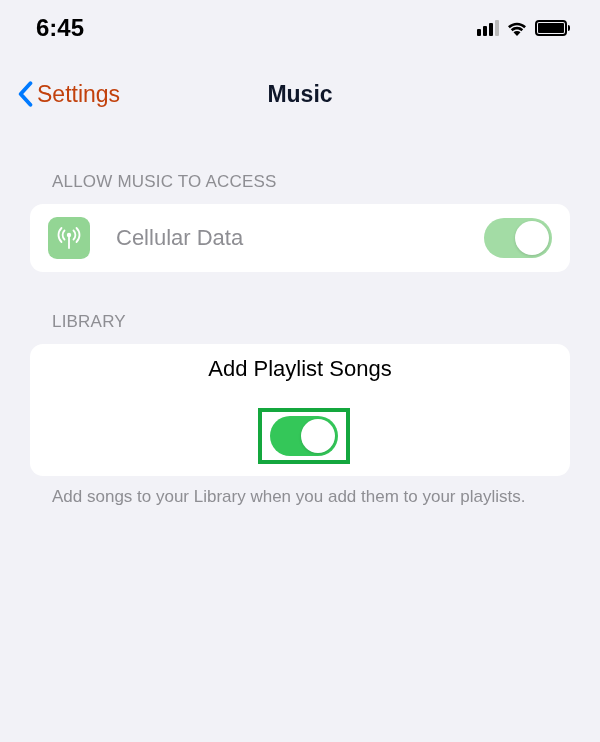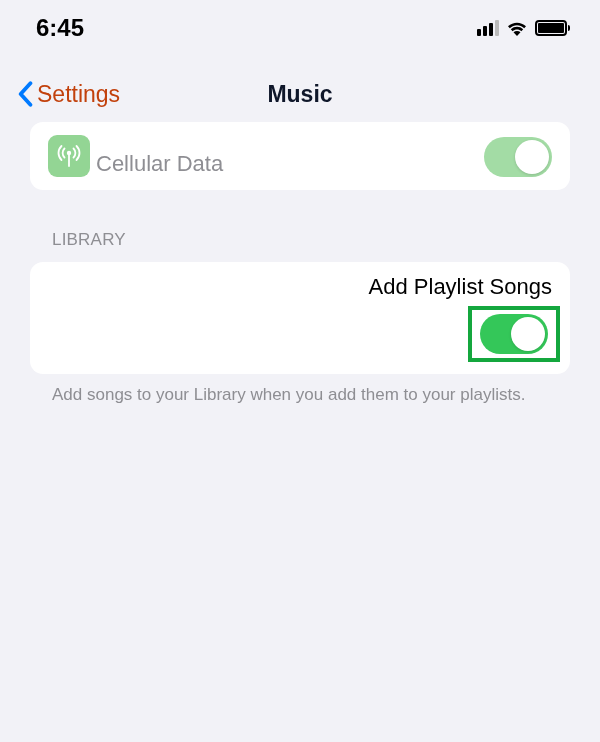--- a/index.html
+++ b/index.html
@@ -109,23 +109,23 @@
       margin-top: 50px;
       margin-bottom: 12px;
       padding-left: 22px;
       text-transform: uppercase;
     }
     .section-header.library { margin-top: 40px; }
     .row {
       background: #fff;
       border-radius: 13px;
       display: flex;
-      align-items: flex-end;
+      align-items: center;
       padding: 13px 18px;
-      gap: 6px;
+      gap: 26px;
     }
     .row-narrow { padding: 12px 18px; flex-direction: column; }
     .app-icon {
       width: 42px;
       height: 42px;
       background: #93d594;
       border-radius: 9px;
       display: flex;
       align-items: center;
       justify-content: center;
@@ -212,20 +212,21 @@
       <svg width="18" height="26" viewBox="0 0 14 24">
         <polyline points="12,2 3,12 12,22" fill="none" stroke="#007aff" stroke-width="3.5" stroke-linecap="round" stroke-linejoin="round"></polyline>
       </svg>
     </span>
     <span>Settings</span>
   </div>
   <div class="nav-title">Music</div>
 </div>
 
 <div class="section">
+  <div class="section-header">ALLOW MUSIC TO ACCESS</div>
   <div class="row">
     <div class="app-icon">
       <svg width="28" height="28" viewBox="0 0 28 28">
         <g stroke="#fff" stroke-width="1.8" fill="none" stroke-linecap="round">
           <circle cx="14" cy="11" r="2.2" fill="#fff" stroke="none"></circle>
           <line x1="14" y1="13" x2="14" y2="24"></line>
           <path d="M9.5 6.5 C7 9 7 13 9.5 15.5"></path>
           <path d="M18.5 6.5 C21 9 21 13 18.5 15.5"></path>
           <path d="M6.5 4 C2.5 8 2.5 14 6.5 18"></path>
           <path d="M21.5 4 C25.5 8 25.5 14 21.5 18"></path>

